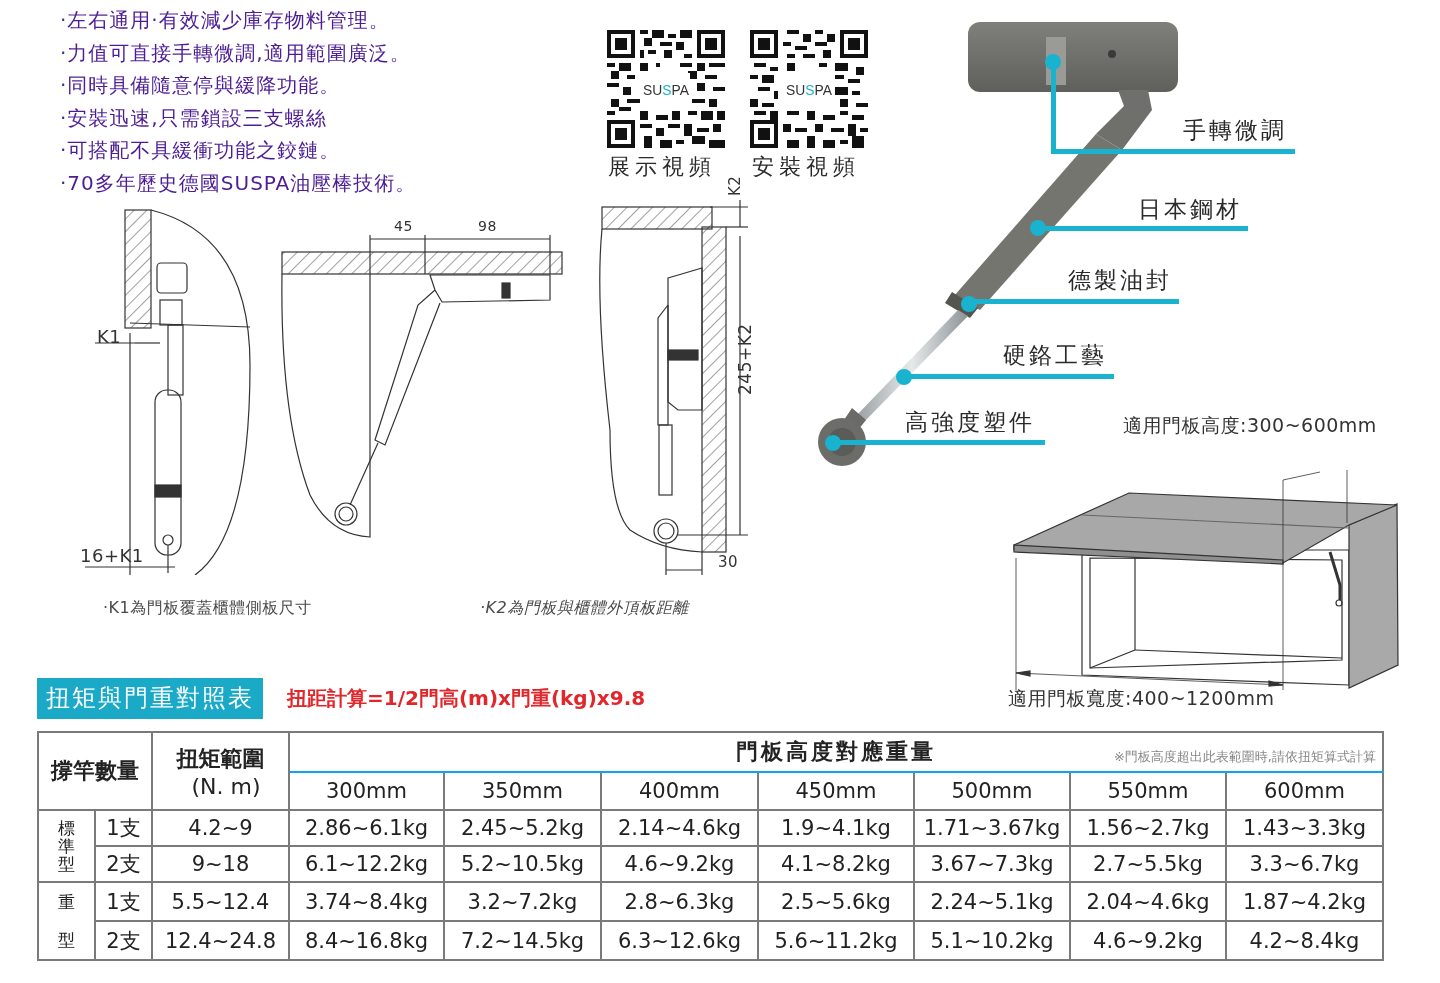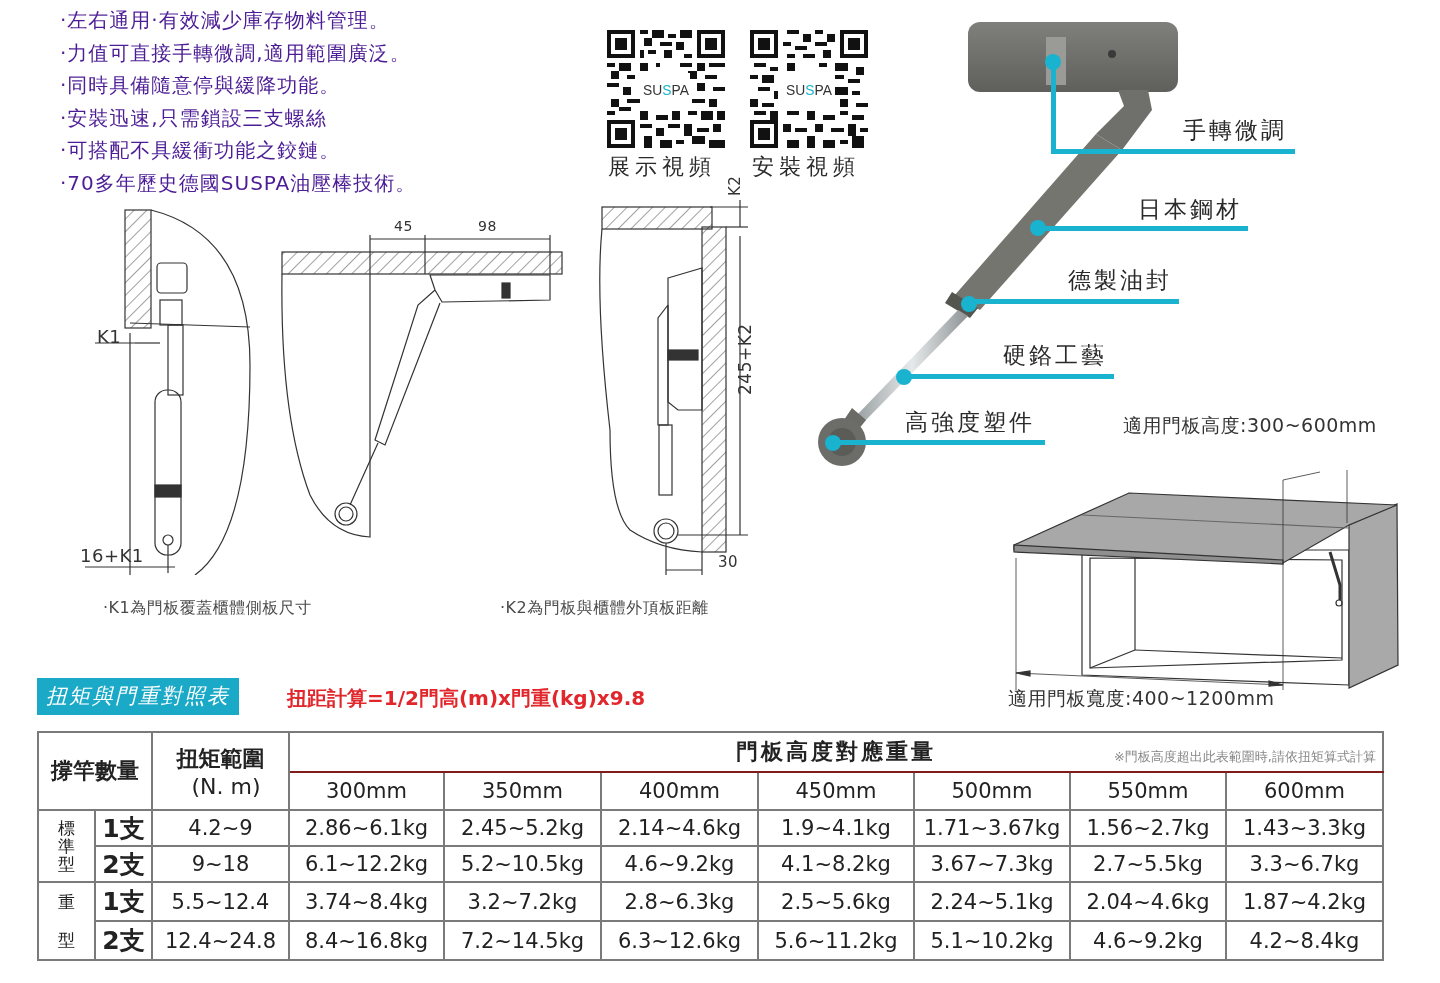--- a/index.html
+++ b/index.html
@@ -17,31 +17,31 @@
 
   
   .callout-label { font-size:23px; color:#2a2a2a; letter-spacing:3px; white-space:nowrap; }
   .callout-line { background:#19b3cf; height:5px; }
   .callout-dot { width:16px; height:16px; border-radius:50%; background:#19b3cf; }
 
   .dim-text { font-size:19px; color:#333; white-space:nowrap; letter-spacing:0.5px; }
   .note { font-size:16px; color:#4a4a4a; white-space:nowrap; letter-spacing:0.5px; }
 
   
-  .table-title { left:37px; top:678px; background:#1aa9c6; color:#ffffff; font-size:21px; padding:4px 9px 5px 9px; letter-spacing:2px;font-style:italic; }
+  .table-title { left:37px; top:678px; background:#1aa9c6; color:#ffffff; font-size:24px; padding:4px 9px 5px 9px; letter-spacing:2px; }
   .formula { left:287px; top:685px; color:#e1262c; font-size:20px; font-weight:bold; white-space:nowrap; }
 
   table.spec { position:absolute; left:37px; top:731px; border-collapse:collapse; color:#222;
                font-family:"DejaVu Sans", sans-serif; }
   table.spec td { border:2px solid #7a7a7a; text-align:center; padding:0; white-space:nowrap; }
   .h-big { font-size:22px; font-weight:bold; }
   .h-col { font-size:21px; height:36px; }
   .cell { font-size:21px; height:34px; }
   .type { font-size:17px; line-height:18px; width:55px; }
-  .qty { font-size:25px; width:55px;font-weight:bold; }
+  .qty { font-size:21px; width:55px; }
   .hint { font-size:13px; color:#888; font-weight:normal; }
 </style>
 </head>
 <body>
 
 <div class="abs features">
   <div>·左右通用·有效減少庫存物料管理。</div>
   <div>·力值可直接手轉微調,適用範圍廣泛。</div>
   <div>·同時具備隨意停與緩降功能。</div>
   <div>·安裝迅速,只需鎖設三支螺絲</div>
@@ -231,21 +231,21 @@
     <line x1="76" y1="363" x2="76" y2="395"></line>
     <line x1="112" y1="372" x2="112" y2="395"></line>
     <line x1="76" y1="390" x2="112" y2="390"></line>
   </g>
 </svg>
 <div class="abs dim-text" style="left:726px;top:176px;font-size:15px;transform:rotate(-90deg);transform-origin:left top;top:196px;">K2</div>
 <div class="abs dim-text" style="left:735px;top:395px;font-size:17px;transform:rotate(-90deg);transform-origin:left top;">245+K2</div>
 <div class="abs dim-text" style="left:718px;top:553px;font-size:15px;">30</div>
 
 <div class="abs note" style="left:103px;top:598px;">·K1為門板覆蓋櫃體側板尺寸</div>
-<div class="abs note" style="left:500px;top:598px;">·K2為門板與櫃體外頂板距離</div>
+<div class="abs note" style="left:480px;top:598px;font-style:italic;">·K2為門板與櫃體外頂板距離</div>
 
 <div class="abs table-title">扭矩與門重對照表</div>
 <div class="abs formula">扭距計算=1/2門高(m)x門重(kg)x9.8</div>
 
 <table class="spec">
   <colgroup>
     <col style="width:57px">
       <col style="width:55px">
       <col style="width:137px">
     <col style="width:155px">
@@ -256,21 +256,21 @@
       <col style="width:156px">
       <col style="width:157px">
   </colgroup>
   <tbody>
       <tr>
     <td colspan="2" rowspan="2" class="h-big">撐竿數量</td>
     <td rowspan="2" class="h-big">
       <div>扭矩範圍</div>
       <div style="font-weight:normal;padding-left:11px;">(N. m)</div>
     </td>
-    <td colspan="7" class="h-big" style="height:38px;position:relative;border-bottom:2px solid #7f1d1d;">
+    <td colspan="7" class="h-big" style="height:38px;position:relative;border-bottom:2px solid #0ea5e9;">
       <span style="letter-spacing:3px;">門板高度對應重量</span>
       <span class="hint" style="position:absolute;right:6px;bottom:5px;">※門板高度超出此表範圍時,請依扭矩算式計算</span>
     </td>
   </tr>
   <tr>
     <td class="h-col">300mm</td>
     <td class="h-col">350mm</td>
     <td class="h-col">400mm</td>
     <td class="h-col">450mm</td>
     <td class="h-col">500mm</td>

